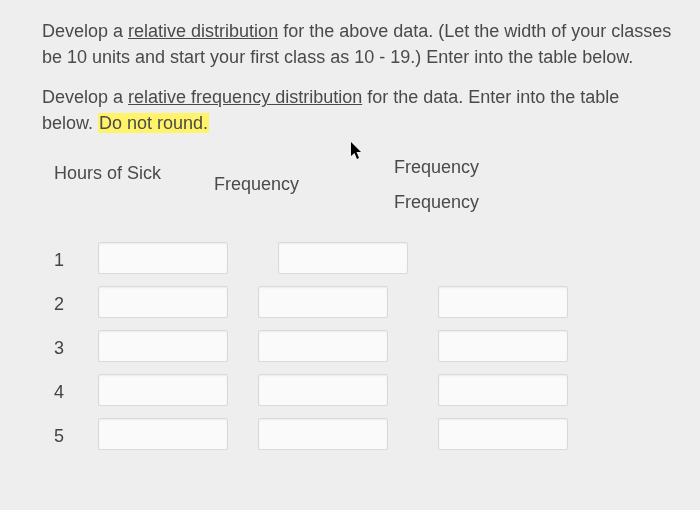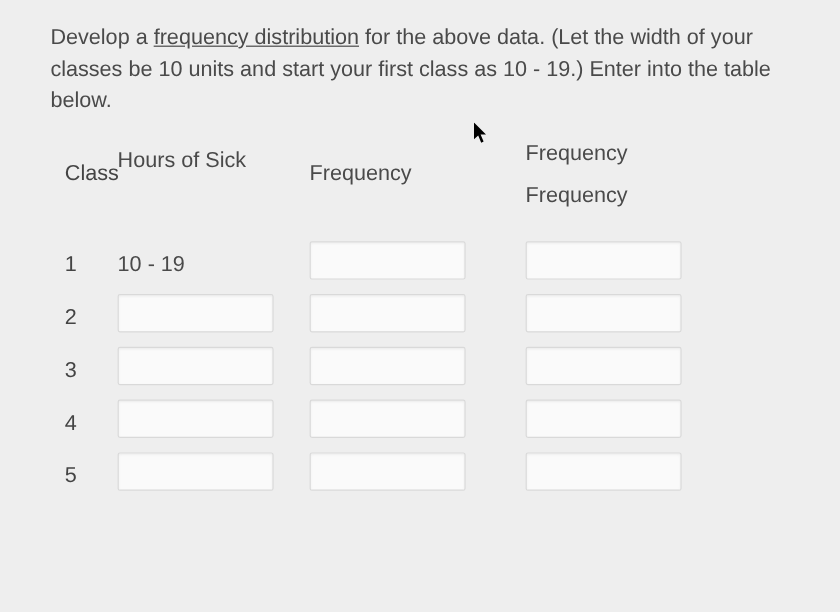--- a/index.html
+++ b/index.html
@@ -93,32 +93,30 @@
     height: 18px;
     pointer-events: none;
   }
 </style>
 </head>
 <body>
 
 <div class="page">
 
   <div class="instr">
-    <span>Develop a </span><span class="u">frequency distribution</span><span> for the above data. (Let the width of your classes be 10 units and start your first class as 10 - 19.) Enter into the table below.</span>
+    <span>Develop a </span><span class="u">relative distribution</span><span> for the above data. (Let the width of your classes be 10 units and start your first class as 10 - 19.) Enter into the table below.</span>
   </div>
 
+  <div class="instr">
+    <span>Develop a </span><span class="u">relative frequency distribution</span><span> for the data. Enter into the table below. </span><span class="hl">Do not round.</span>
+  </div>
 
   <div class="table-wrap">
 
     <div class="row header-row">
-      <div class="col-num header-cell">
-        <div style="height:22px;"></div>
-        <div>Class</div>
-        <div style="height:22px;"></div>
-      </div>
       <div class="col-hours header-cell">
         <div>Hours of Sick</div>
         <div style="height:22px;"></div>
       </div>
       <div class="col-freq header-cell cursor">
         <div style="height:22px;"></div>
         <div>Frequency</div>
         <div style="height:22px;"></div>
         <svg viewBox="0 0 12 18">
             <path d="M0 0 L0 14 L3.5 11 L6 17 L8 16 L5.5 10 L10 10 Z" fill="#000"></path>
@@ -126,21 +124,20 @@
       </div>
       <div class="col-rel header-cell">
         <div>Frequency</div>
         <div style="height:10px;"></div>
         <div>Frequency</div>
       </div>
     </div>
 
     <div class="row">
       <div class="col-num">1</div>
-      <div class="col-hours static-val">10 - 19</div>
       <div class="col-freq"><input class="input-box" value="" style=""></div>
       <div class="col-rel"><input class="input-box" value="" style=""></div>
     </div>
 
     <div class="row">
       <div class="col-num">2</div>
       <div class="col-hours"><input class="input-box" value="" style=""></div>
       <div class="col-freq"><input class="input-box" value="" style=""></div>
       <div class="col-rel"><input class="input-box" value="" style=""></div>
     </div>

